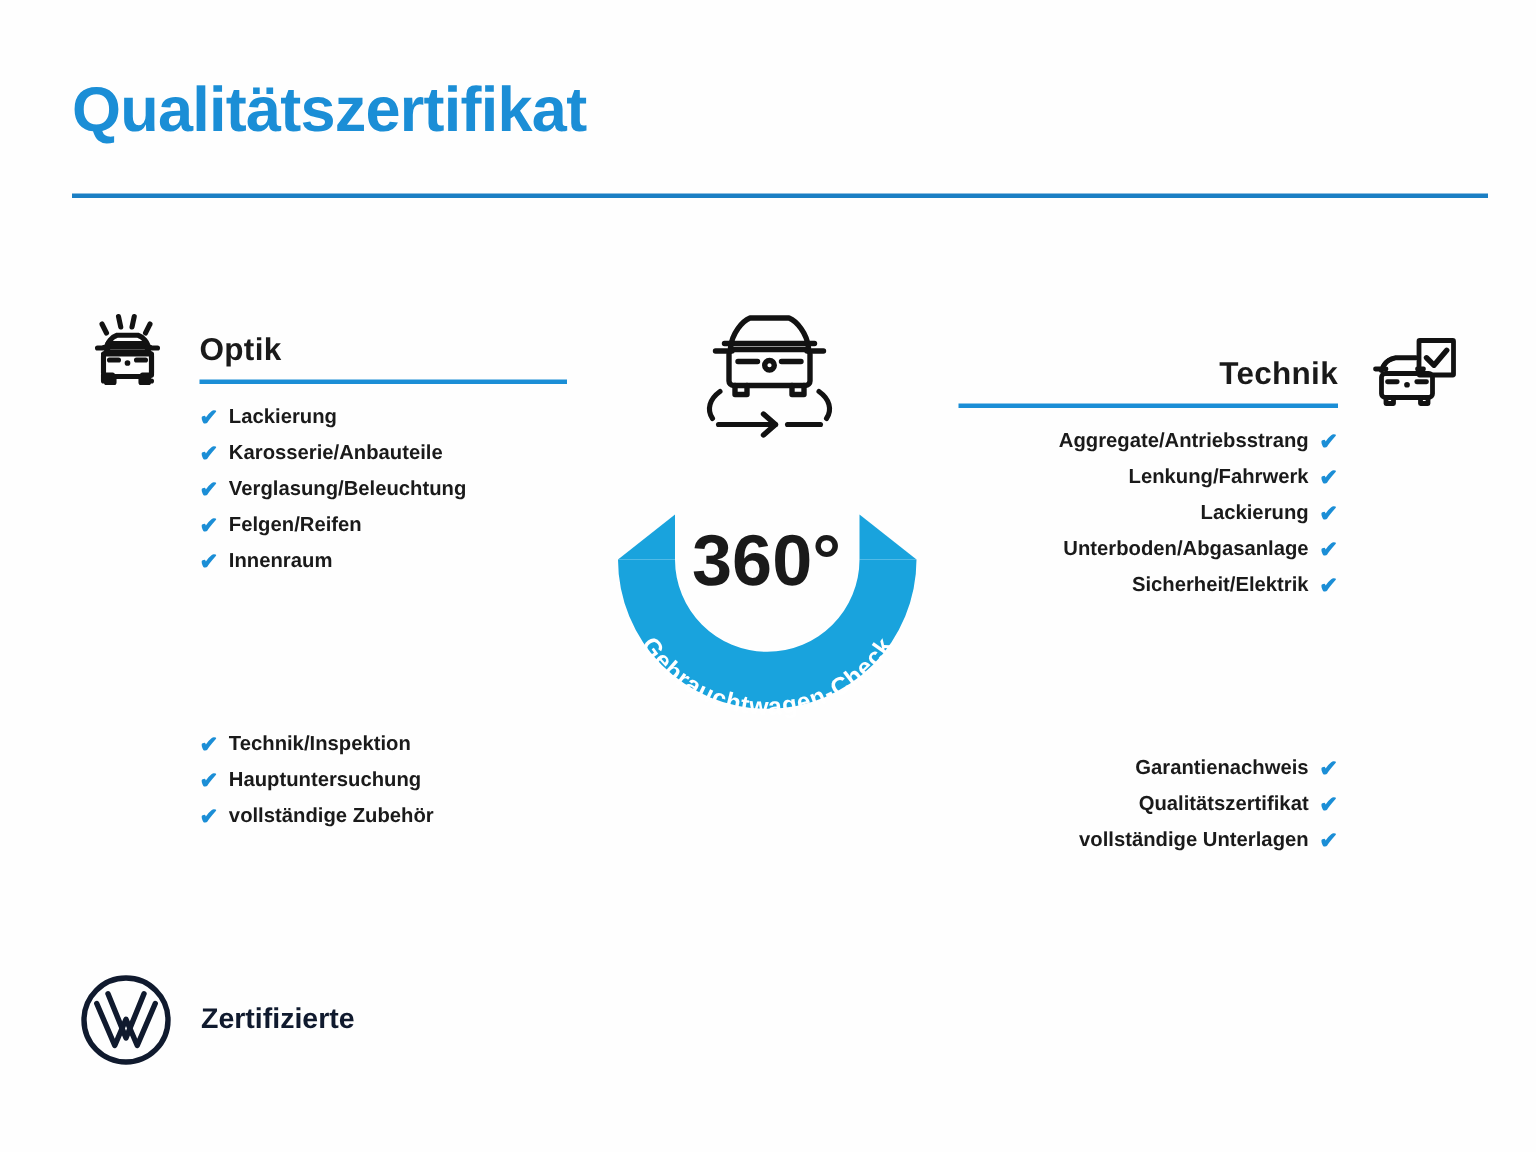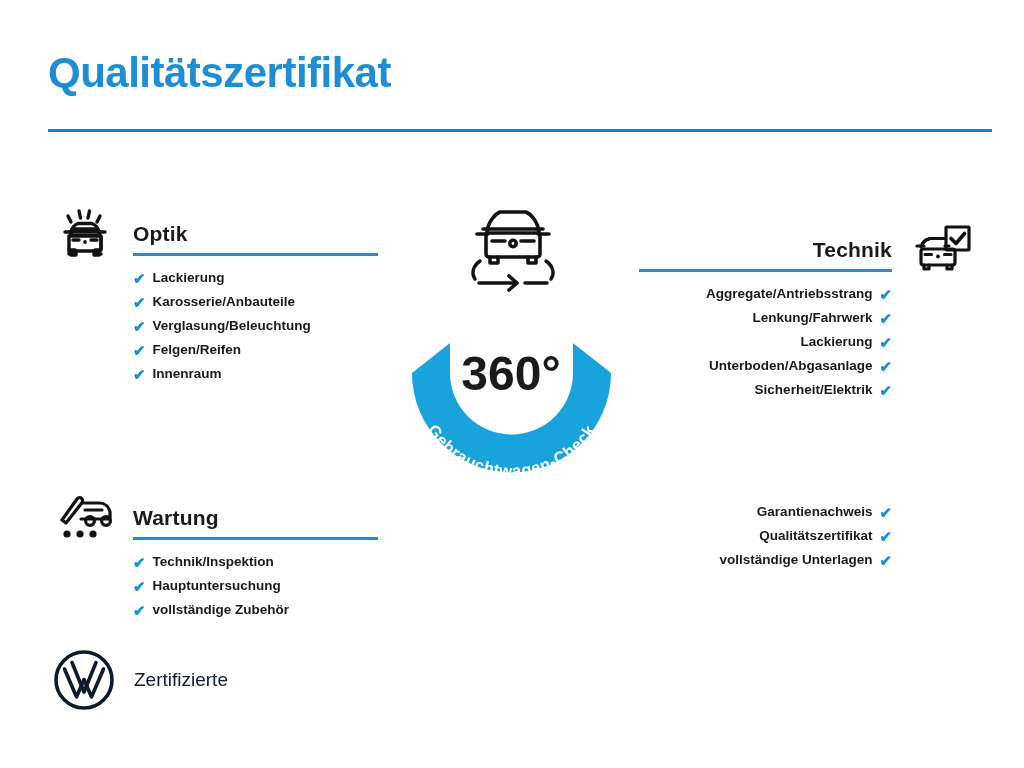--- a/index.html
+++ b/index.html
@@ -141,21 +141,21 @@
     position: absolute;
     left: 52px;
     top: 648px;
     display: flex;
     align-items: center;
   }
   .vw-logo { width: 64px; height: 64px; flex: 0 0 auto; }
   .footer-text {
     margin-left: 18px;
     font-size: 19px;
-    font-weight: normal;
+    font-weight: bold;
     line-height: 1.25;
     color: #101a2e;
   }
 </style>
 </head>
 <body>
 
 <div class="page">
 
   <div class="title">Qualitätszertifikat</div>
@@ -203,36 +203,20 @@
             <span>Felgen/Reifen</span>
           </li>
         <li>
             <span class="chk">✔</span>
             <span>Innenraum</span>
           </li>
       </ul>
     </div>
 
     <div class="block b2-left">
-      <div class="block-head">
-        <div class="sec-icon">
-          <svg width="62" height="54" viewBox="0 0 62 54" fill="none" stroke="#121212" stroke-width="3.2" stroke-linecap="round" stroke-linejoin="round">
-            <path d="M7 30 L22 9 C23.5 7, 26 7.5, 27 9 C28 10.5, 27.5 12.5, 26 14 L11 33 Z"></path>
-            <path d="M28 13 L44 13 C50 13, 54 17, 55 22 L55 29 L26 29"></path>
-            <path d="M30 20 L47 20"></path>
-            <circle cx="35" cy="31" r="4.4"></circle>
-            <circle cx="51" cy="31" r="4.4"></circle>
-            <circle cx="12" cy="44" r="3.6" fill="#121212" stroke="none"></circle>
-            <circle cx="25" cy="44" r="3.6" fill="#121212" stroke="none"></circle>
-            <circle cx="38" cy="44" r="3.6" fill="#121212" stroke="none"></circle>
-          </svg>
-        </div>
-        <div class="sec-title">Wartung</div>
-        <div class="sec-rule"></div>
-      </div>
       <ul class="items first">
         <li>
             <span class="chk">✔</span>
             <span>Technik/Inspektion</span>
           </li>
         <li>
             <span class="chk">✔</span>
             <span>Hauptuntersuchung</span>
           </li>
         <li>

